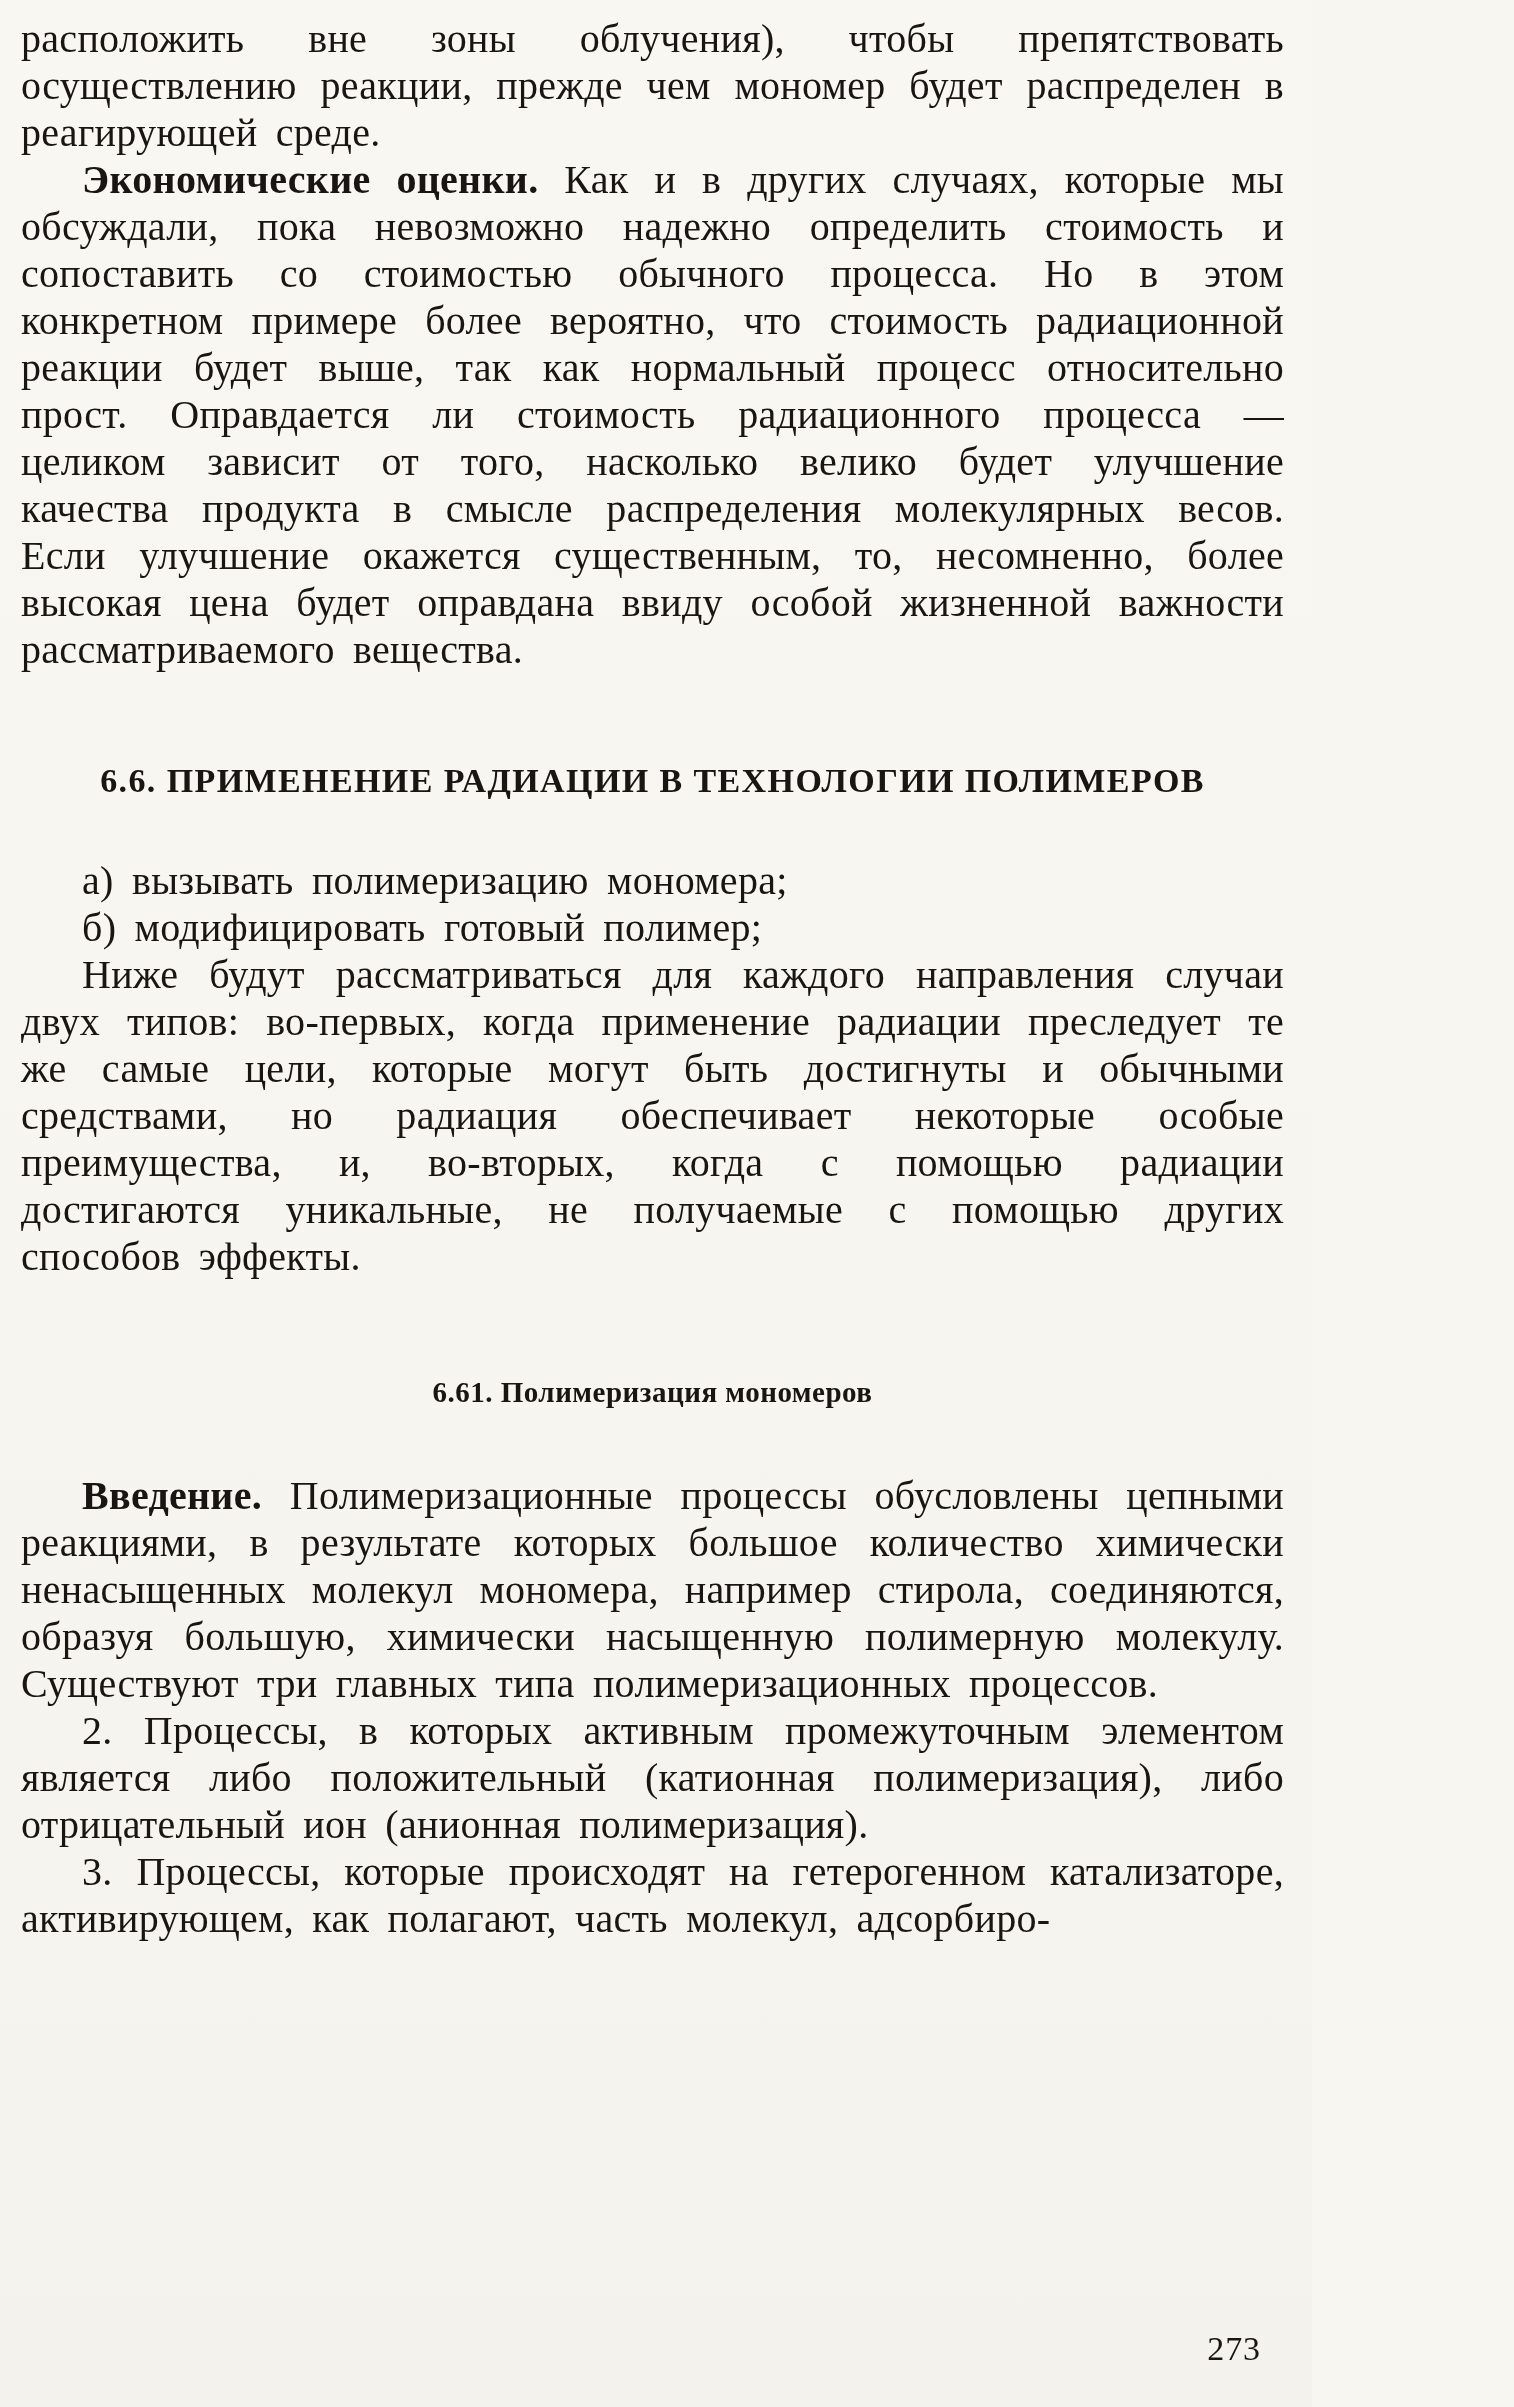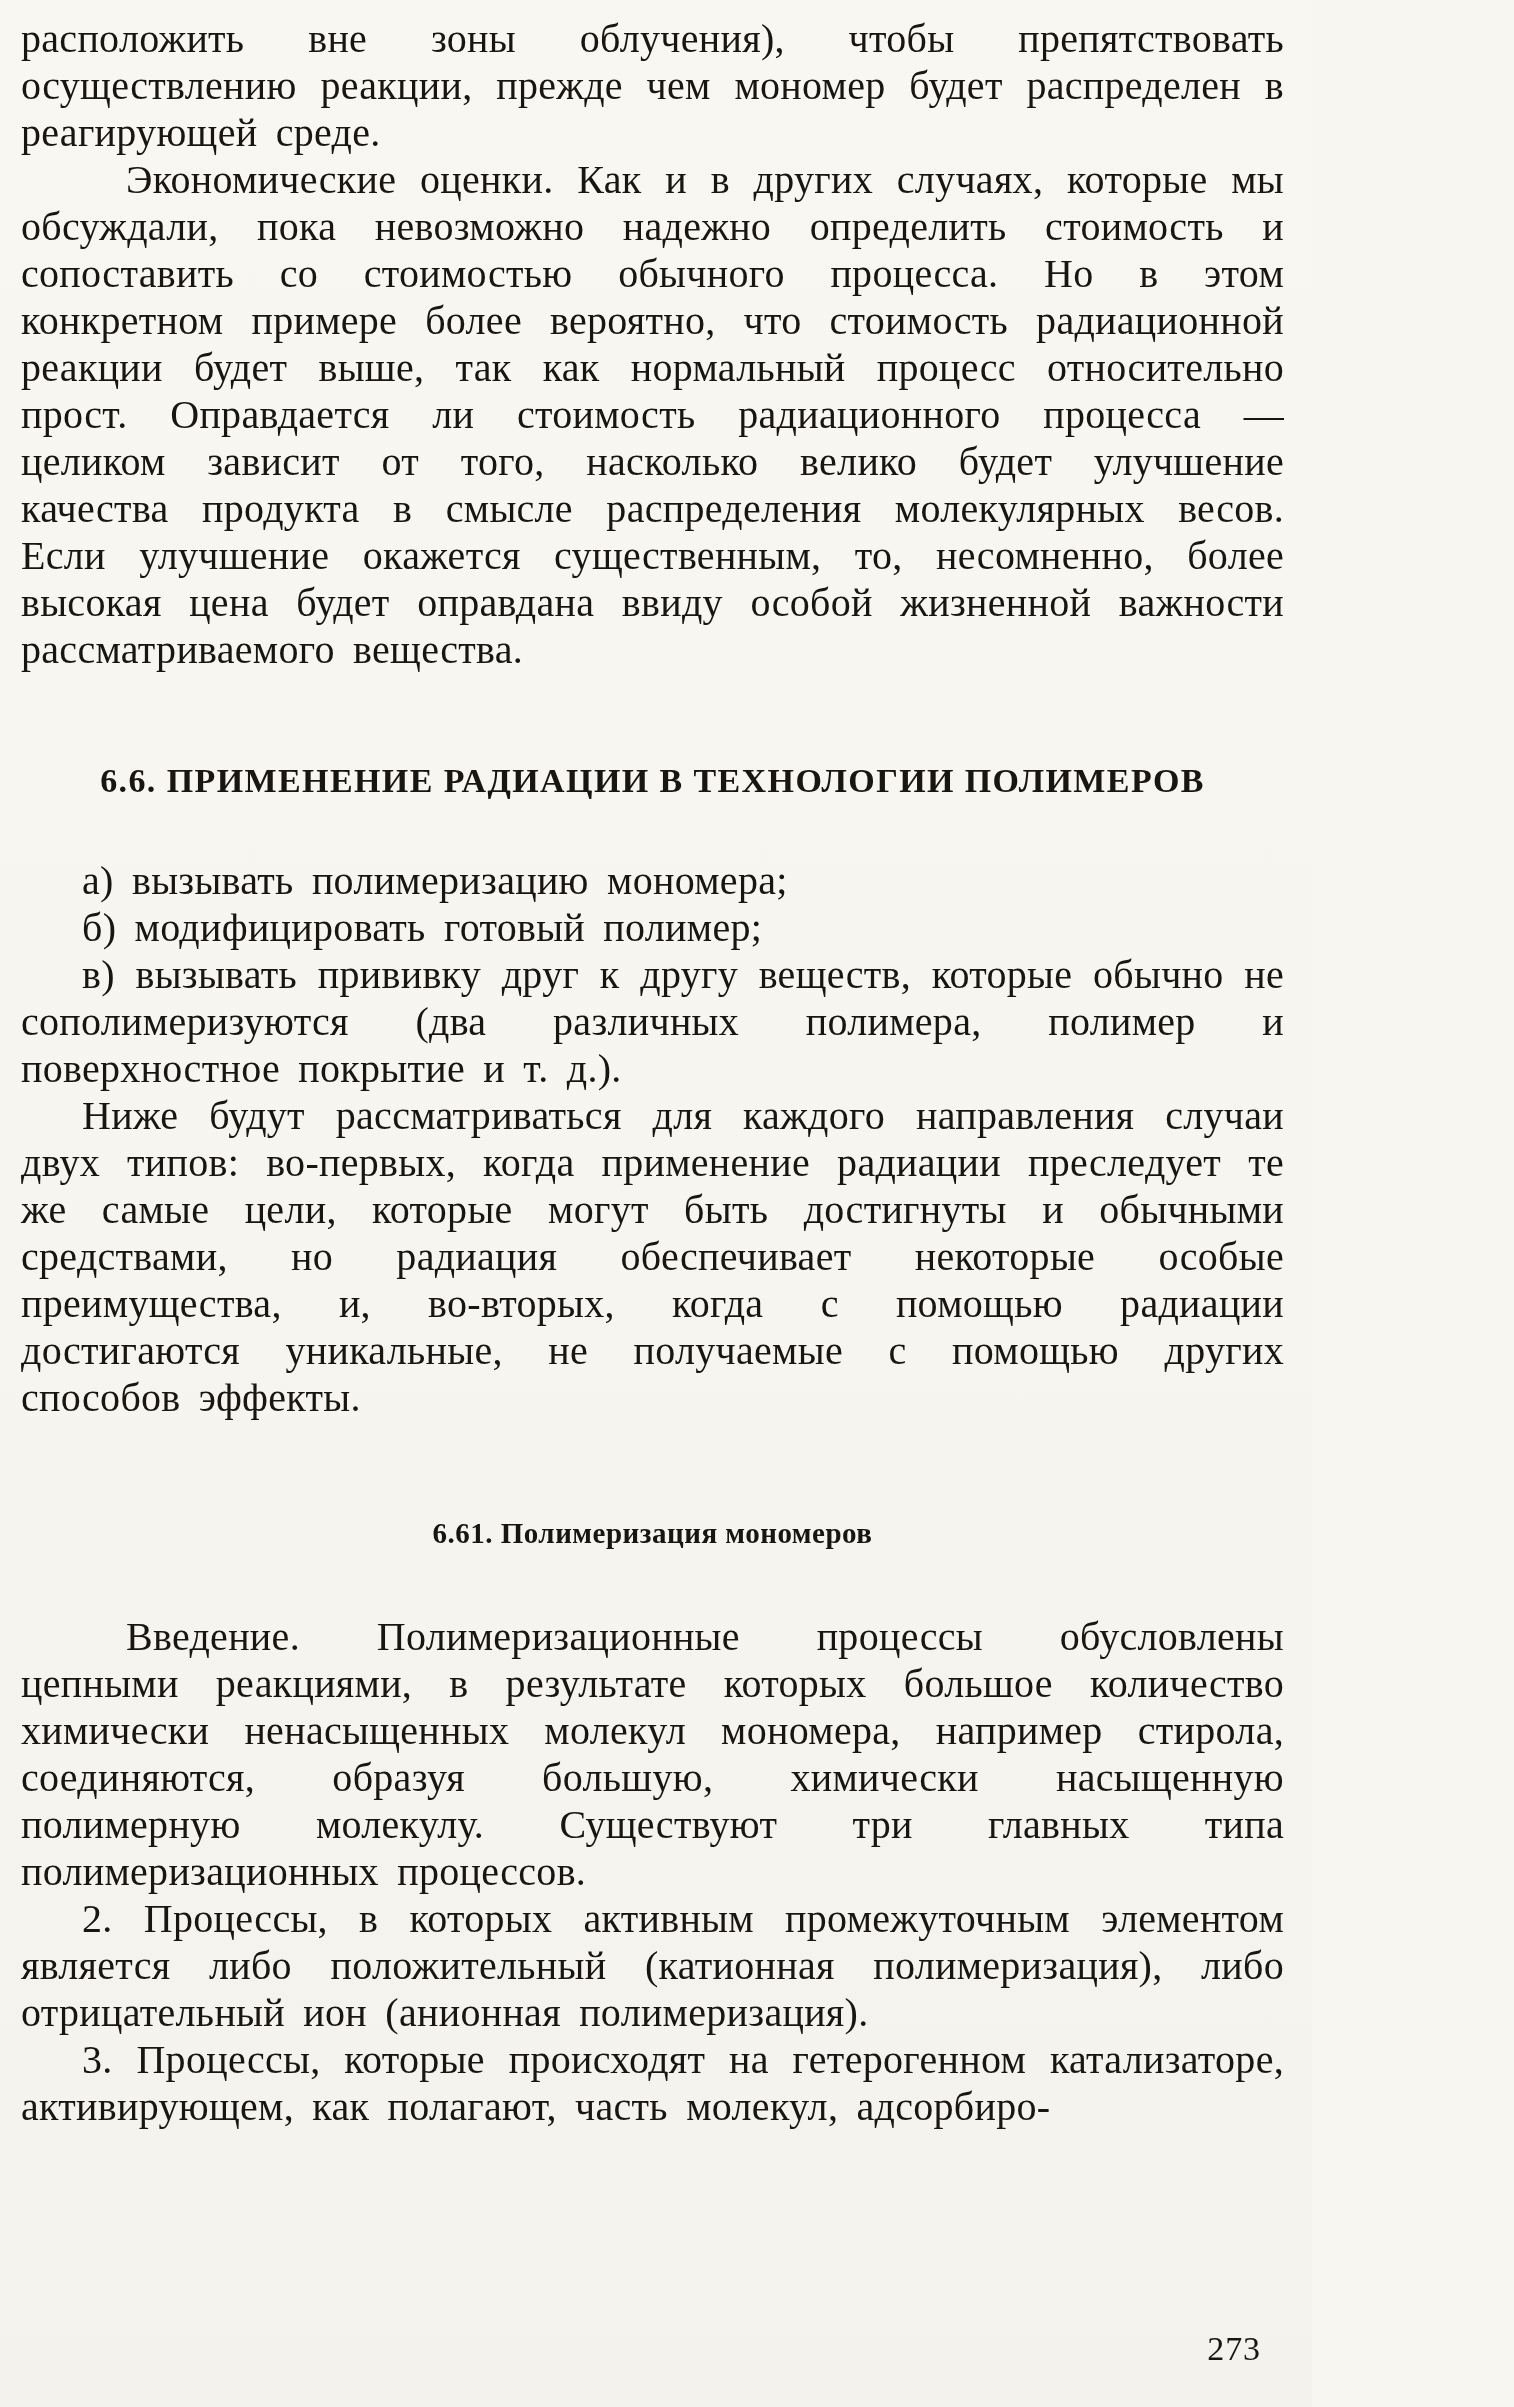--- a/index.html
+++ b/index.html
@@ -29,22 +29,21 @@
     text-align: justify;
     text-indent: 61px;
     word-spacing: 0.20em;
     letter-spacing: 0.3px;
     hyphens: auto;
   }
   p.body.first {
     text-indent: 0;
   }
   p.body .lead {
-    font-weight: normal;
-    margin-left: 44px;
+    font-weight: bold;
   }
   h2.sec {
     margin: 87px 0 55px 0;
     font-size: 34px;
     line-height: 42px;
     font-weight: bold;
     text-align: center;
     letter-spacing: 1.4px;
   }
   h3.subsec {
@@ -72,21 +71,20 @@
 
   <p class="body"><b class="lead">Экономические оценки.</b> <span>Как и в других случаях, которые мы обсуждали, пока невозможно надежно определить стоимость и сопоставить со стоимостью обычного процесса. Но в этом конкретном примере более вероятно, что стоимость радиационной реакции будет выше, так как нормальный процесс относительно прост. Оправдается ли стоимость радиационного процесса — целиком зависит от того, насколько велико будет улучшение качества продукта в смысле распределения молекулярных весов. Если улучшение окажется существенным, то, несомненно, более высокая цена будет оправдана ввиду особой жизненной важности рассматриваемого вещества.</span></p>
 
   <h2 class="sec">6.6. ПРИМЕНЕНИЕ РАДИАЦИИ В ТЕХНОЛОГИИ ПОЛИМЕРОВ</h2>
 
 
   <p class="body">а) вызывать полимеризацию мономера;</p>
 
   <p class="body">б) модифицировать готовый полимер;</p>
 
-  <p class="body">в) вызывать прививку друг к другу веществ, которые обычно не сополимеризуются (два различных полимера, полимер и поверхностное покрытие и т. д.).</p>
 
   <p class="body">Ниже будут рассматриваться для каждого направления случаи двух типов: во-первых, когда применение радиации преследует те же самые цели, которые могут быть достигнуты и обычными средствами, но радиация обеспечивает некоторые особые преимущества, и, во-вторых, когда с помощью радиации достигаются уникальные, не получаемые с помощью других способов эффекты.</p>
 
   <h3 class="subsec">6.61. Полимеризация мономеров</h3>
 
   <p class="body"><b class="lead">Введение.</b> <span>Полимеризационные процессы обусловлены цепными реакциями, в результате которых большое количество химически ненасыщенных молекул мономера, например стирола, соединяются, образуя большую, химически насыщенную полимерную молекулу. Существуют три главных типа полимеризационных процессов.</span></p>
 
 
   <p class="body">2. Процессы, в которых активным промежуточным элементом является либо положительный (катионная полимеризация), либо отрицательный ион (анионная полимеризация).</p>
 

